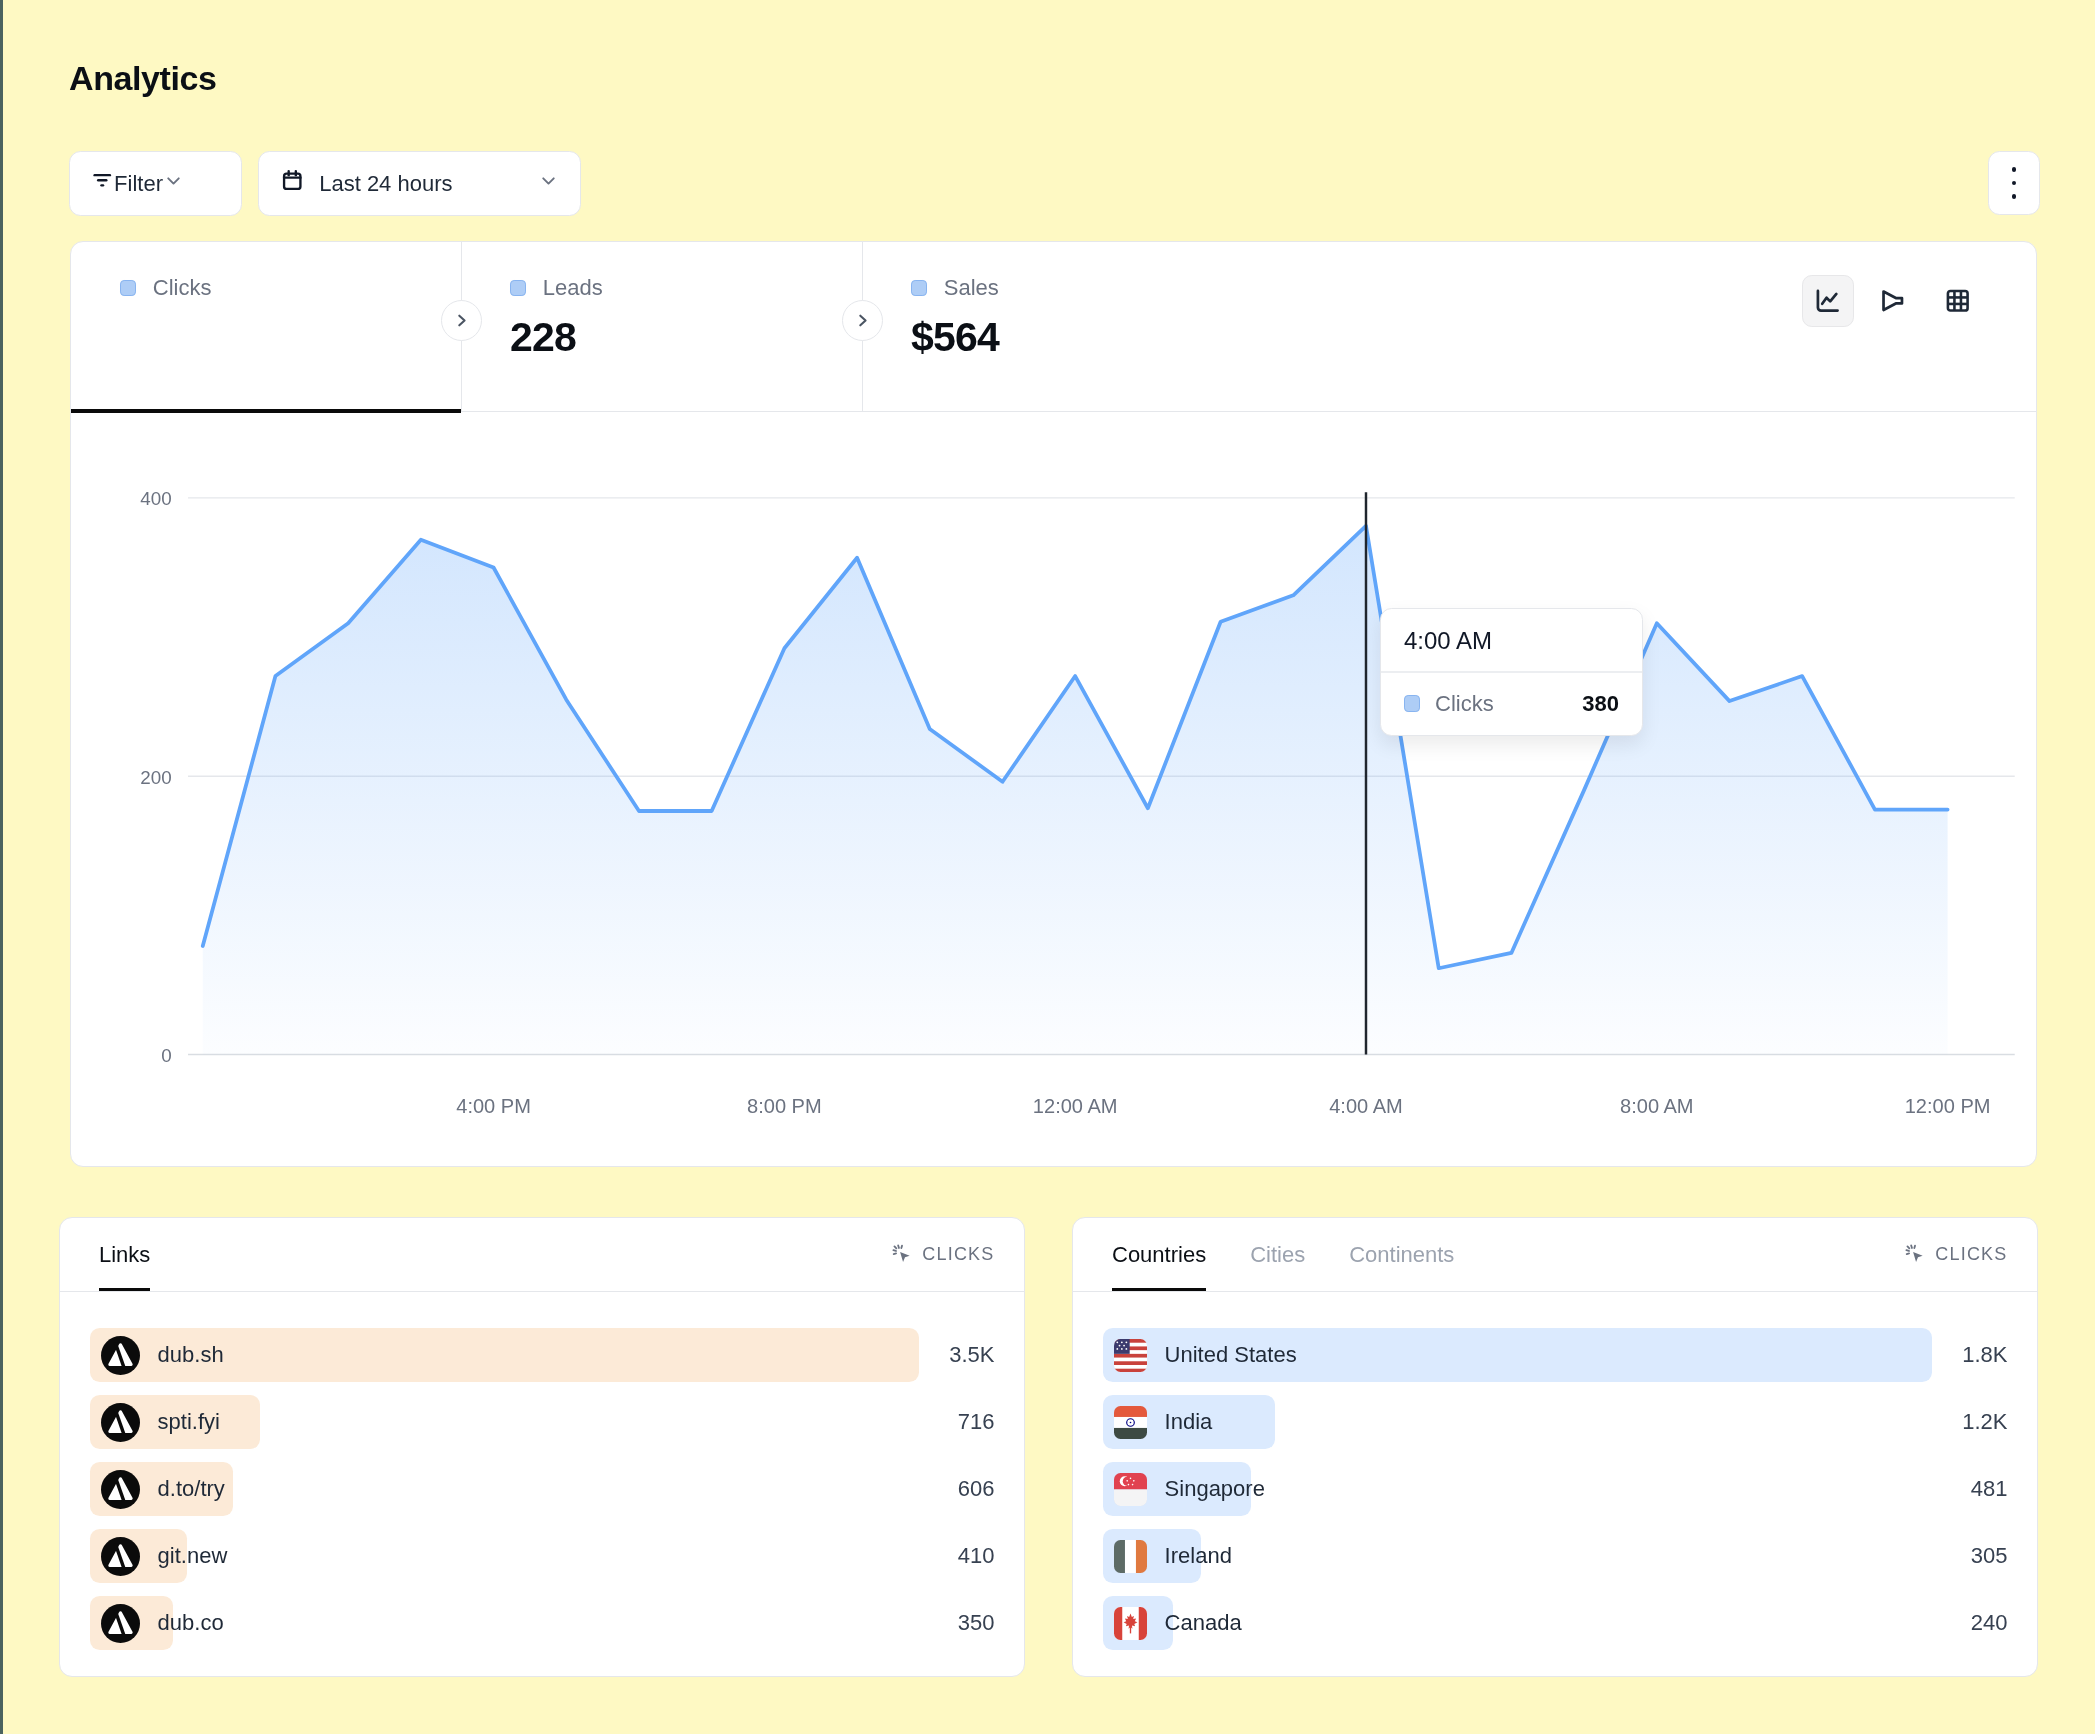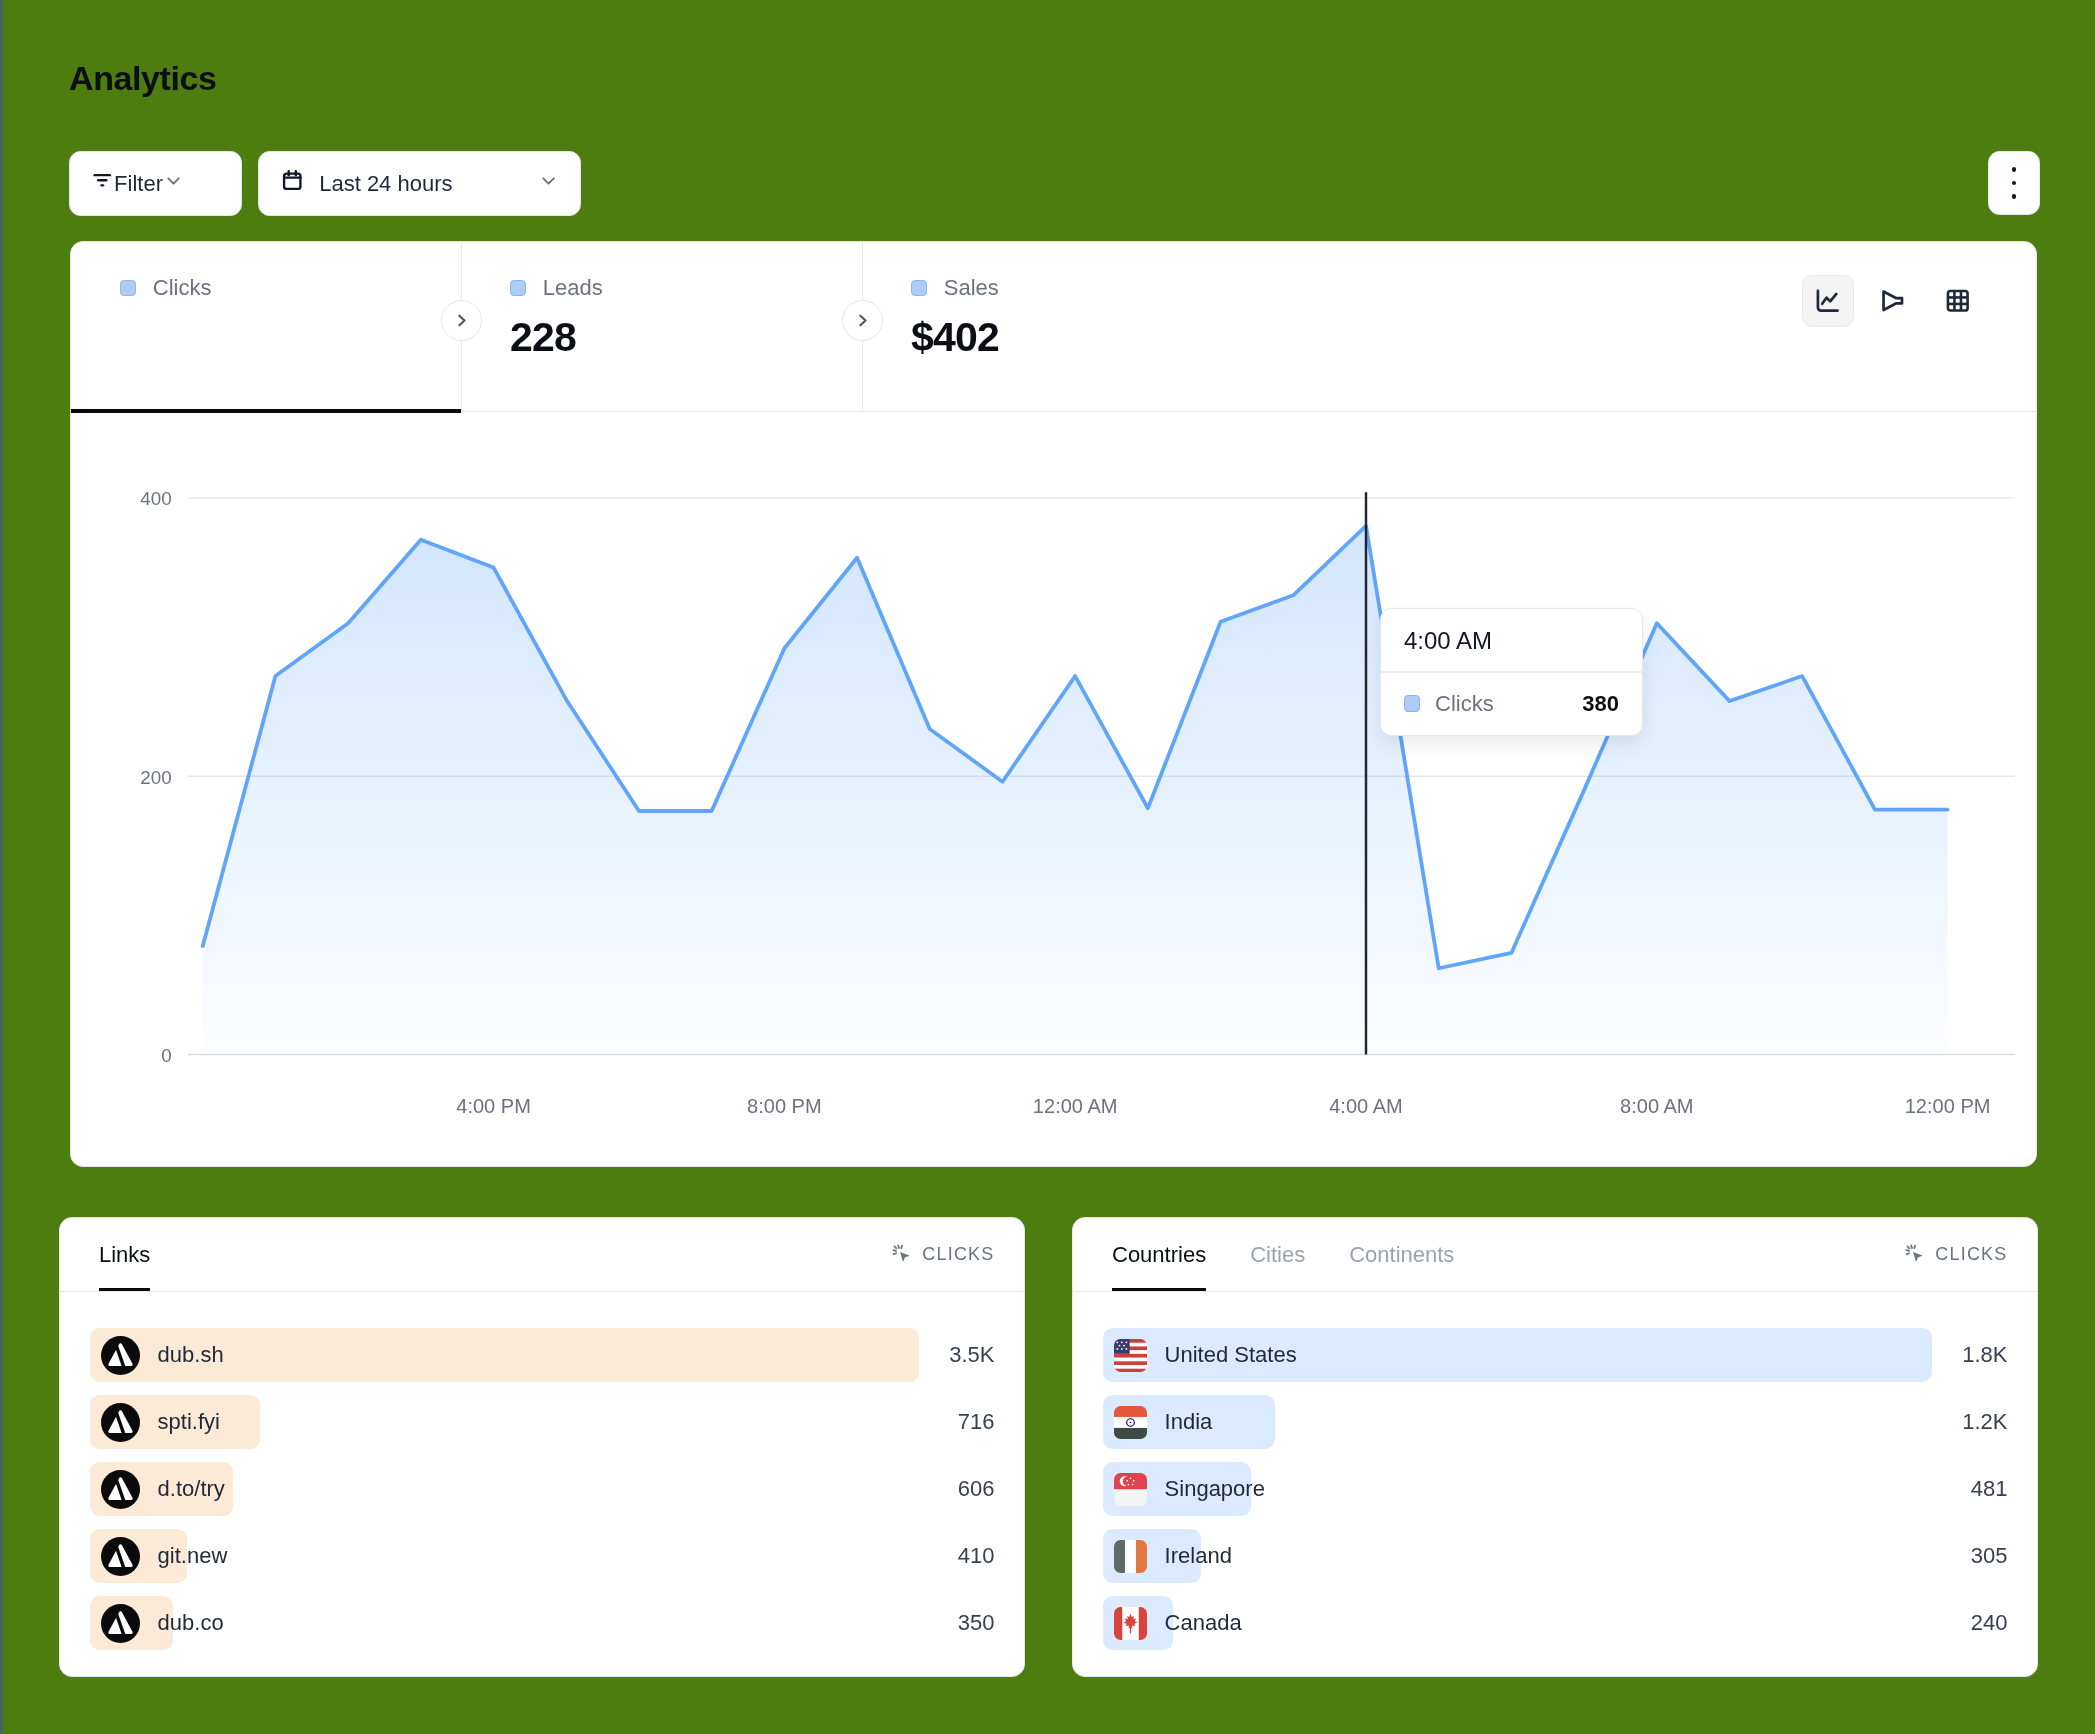--- a/index.html
+++ b/index.html
@@ -1,18 +1,18 @@
 <!DOCTYPE html>
 <html style="font-size:13px"><head>
 <meta charset="utf-8">
 <style>
   * { margin:0; padding:0; box-sizing:border-box; }
   html,body { background:#fff; }
   body { font-family:"Liberation Sans", sans-serif; color:#111827; }
-  .page { position:relative; width:2096px; height:1735px; background:#4d7c0f; overflow:hidden; }
+  .page { position:relative; width:2096px; height:1735px; background:#fef9c3; overflow:hidden; }
   .edge-strip { position:absolute; left:0; top:0; width:2.5px; height:1735px; background:#4b635f; }
 
   .page-title { position:absolute; left:69px; top:59px; font-size:34px; font-weight:700; letter-spacing:-0.4px; color:#0b0f15; }
 
   
   .btn { position:absolute; top:151px; height:65px; background:#fff; border:1.2px solid #e5e7eb; border-radius:11.5px;
          display:flex; align-items:center; font-size:22px; color:#1f2937; cursor:pointer; }
   .btn svg { flex:none; }
   .btn-filter { left:69px; width:173px; padding:0 19.6px; }
   .btn-date { left:258px; width:323px; padding:0 21px; gap:14.7px; }
@@ -149,21 +149,21 @@
       <div class="chev-circle" style="left:771px">
         <svg width="21" height="21" viewBox="0 0 24 24" fill="none" stroke="#4b5563" stroke-width="2.4" stroke-linecap="round" stroke-linejoin="round">
             <path d="M9.5 6.5 L15.5 12 L9.5 17.5"></path>
           </svg>
       </div>
       <div class="stat-tab t2">
         <div class="stat-head">
           <span class="chip"></span>
           <span class="stat-label">Sales</span>
         </div>
-        <div class="stat-value">$402</div>
+        <div class="stat-value">$564</div>
       </div>
 
       <div class="view-toggles">
         <div class="vt-btn active">
           <svg width="29.5" height="29.5" viewBox="0 0 24 24" fill="none" stroke="#1f2937" stroke-width="2.2" stroke-linecap="round" stroke-linejoin="round">
             <path d="M4 4 V17.5 A2.5 2.5 0 0 0 6.5 20 H20"></path>
               <path d="M7.5 14.5 L11 9.5 L14 12.5 L19 6.5"></path>
               <path d="M19 6.5 V9 M19 6.5 H16.5" stroke-width="0"></path>
             <path d="M15.5 12.9 L14 12.5" stroke-width="0"></path>
           </svg>

